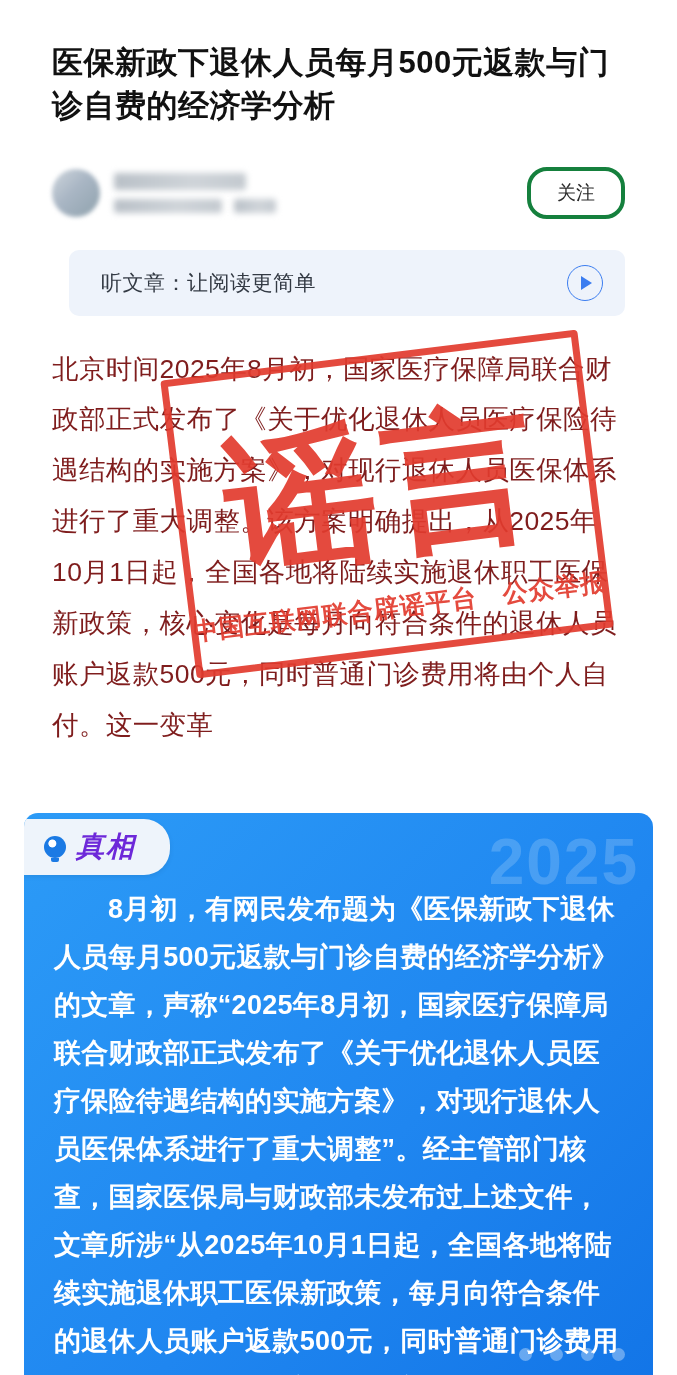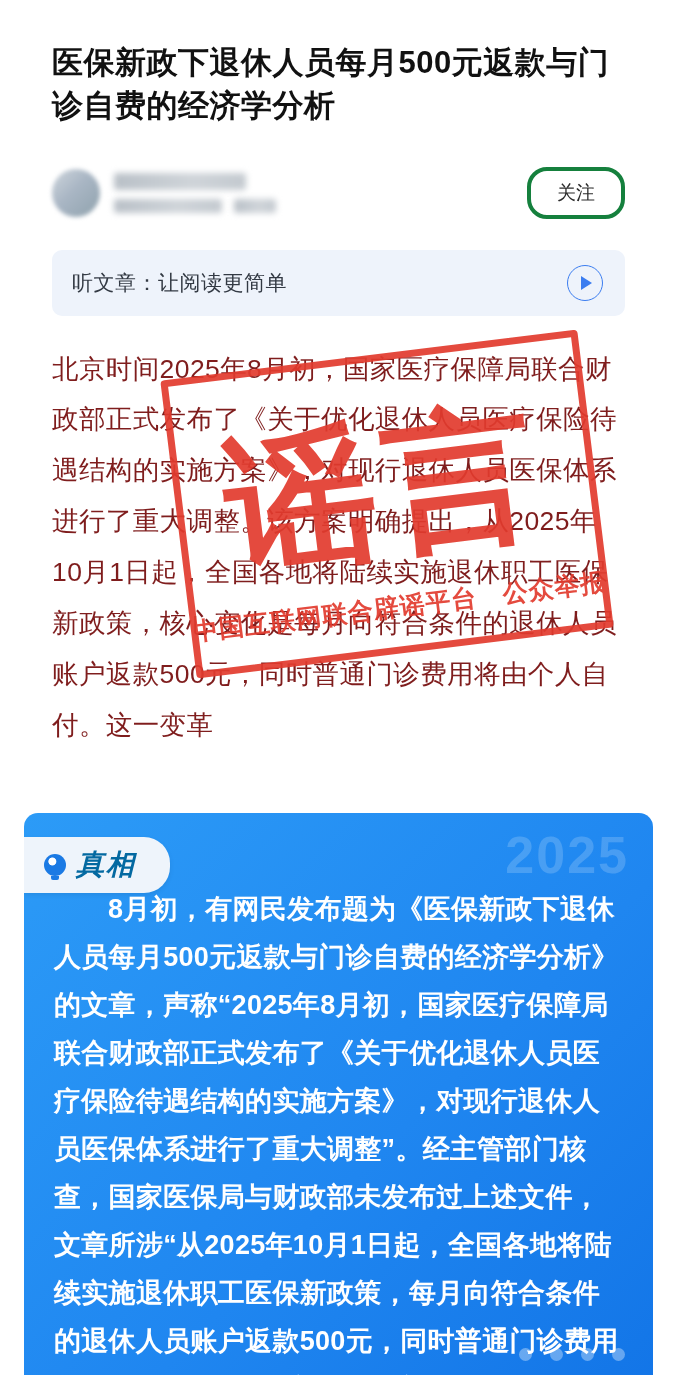--- a/index.html
+++ b/index.html
@@ -82,22 +82,23 @@
   }
 
   
   .listen-bar {
     background: #eef3fb;
     border-radius: 10px;
     height: 66px;
     display: flex;
     align-items: center;
     justify-content: space-between;
-    padding: 0 22px 0 20px;
+    padding: 0 22px 0 32px;
     margin-bottom: 28px;
+    margin-left: 17px;
   }
   .listen-text {
     font-size: 21px;
     color: #333a44;
     letter-spacing: 0.5px;
   }
   .play-btn {
     width: 36px;
     height: 36px;
     border-radius: 50%;
@@ -175,46 +176,46 @@
     position: relative;
     margin: 44px 24px 34px 24px;
     background: linear-gradient(135deg, #2c9bf7 0%, #1f86f0 55%, #1173e6 100%);
     border-radius: 14px;
     padding: 72px 30px 34px 30px;
     color: #ffffff;
     overflow: hidden;
   }
   .watermark-year {
     position: absolute;
-    right: 24px;
+    right: 14px;
     top: 12px;
-    font-size: 52px;
+    font-size: 64px;
     font-weight: 800;
     color: rgba(255,255,255,0.18);
     letter-spacing: 2px;
   }
   .dots {
     position: absolute;
     right: 28px;
     bottom: 86px;
     display: flex;
     gap: 18px;
   }
   .dots i {
     display: block;
     width: 13px; height: 13px;
     border-radius: 50%;
     background: rgba(255,255,255,0.35);
   }
   .truth-tab {
     position: absolute;
     left: 0;
-    top: 24px;
+    top: 6px;
     background: #eef4fb;
-    color: #0369a1;
+    color: #6d28d9;
     border-radius: 0 26px 26px 0;
     padding: 9px 34px 9px 20px;
     display: flex;
     align-items: center;
     gap: 10px;
     box-shadow: 0 2px 5px rgba(0,0,0,0.08);
   }
   .bulb {
     width: 22px; height: 22px;
     border-radius: 50%;

